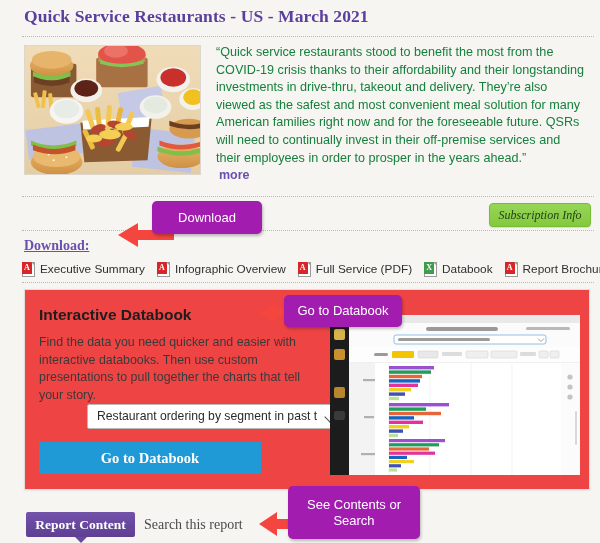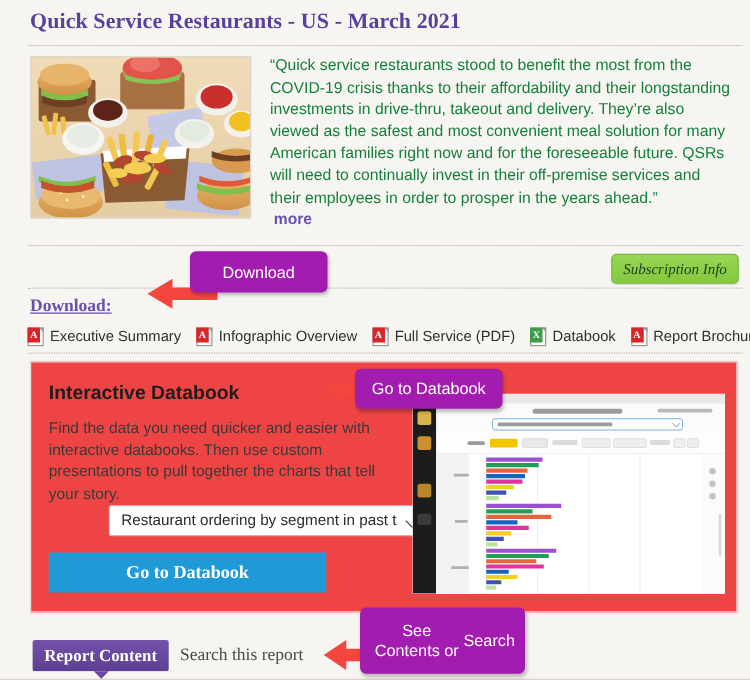--- a/index.html
+++ b/index.html
@@ -563,19 +563,19 @@
     </div>
     <div class="box" style="left:26px; top:0; width:118px; height:32px;">Go to Databook</div>
   </div>
 
   <div class="anno" style="left:258px; top:486px; width:180px; height:56px;">
     <div class="arrow" style="left:0; top:22px;">
       <svg width="56" height="32" viewBox="0 0 56 32">
         <path d="M1 16 L19 4 L19 11 L54 11 L54 21 L19 21 L19 28 Z" fill="#f4453f"></path>
       </svg>
     </div>
-    <div class="box" style="left:30px; top:0; width:132px; height:53px; ">
+    <div class="box" style="left:30px; top:0; width:132px; height:53px; flex-direction:column;">
       <span>See Contents or</span>
       <span>Search</span>
     </div>
   </div>
 
 </div>
 
 </body></html>

